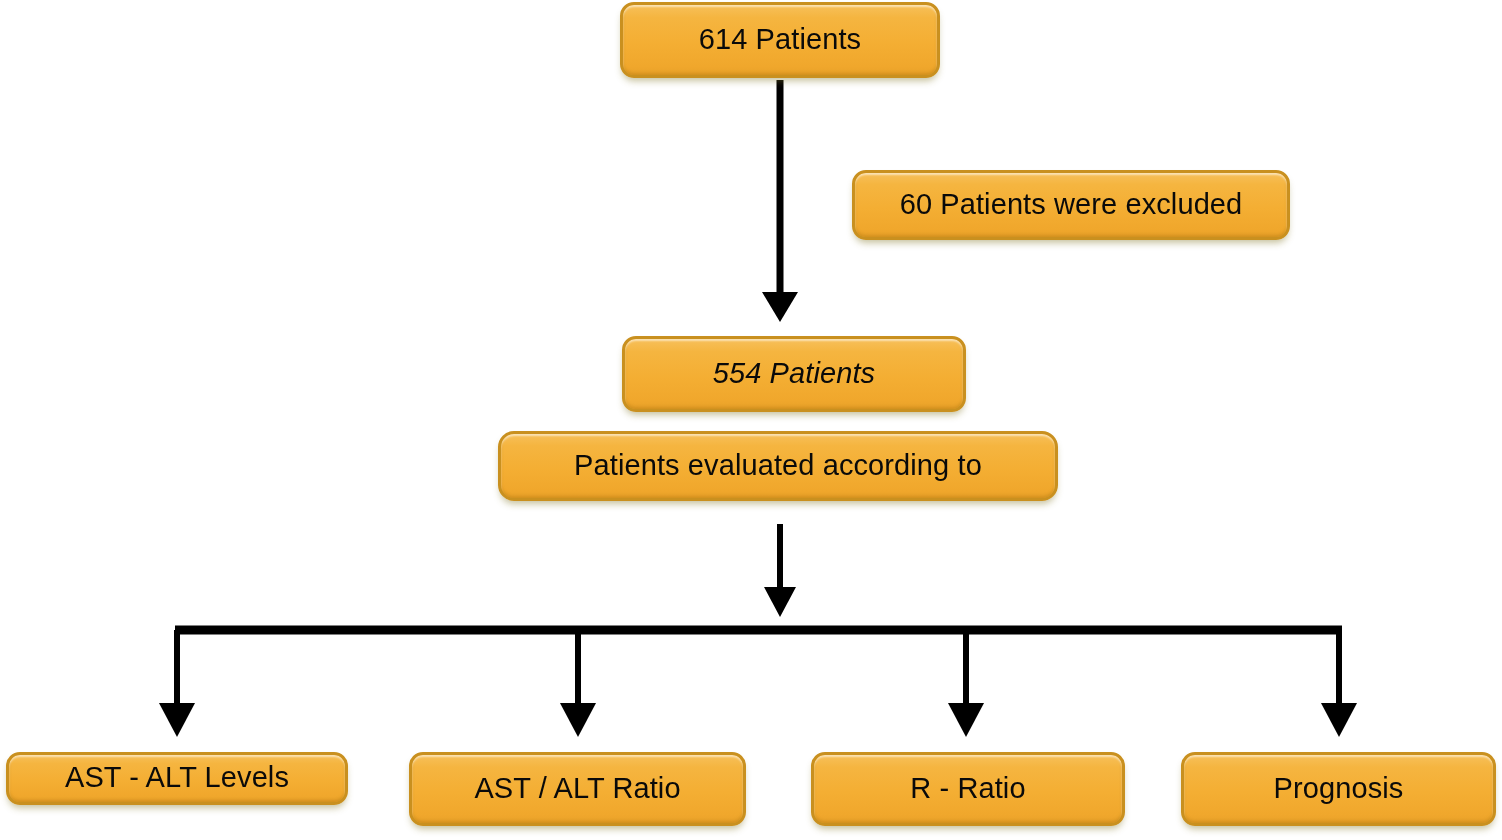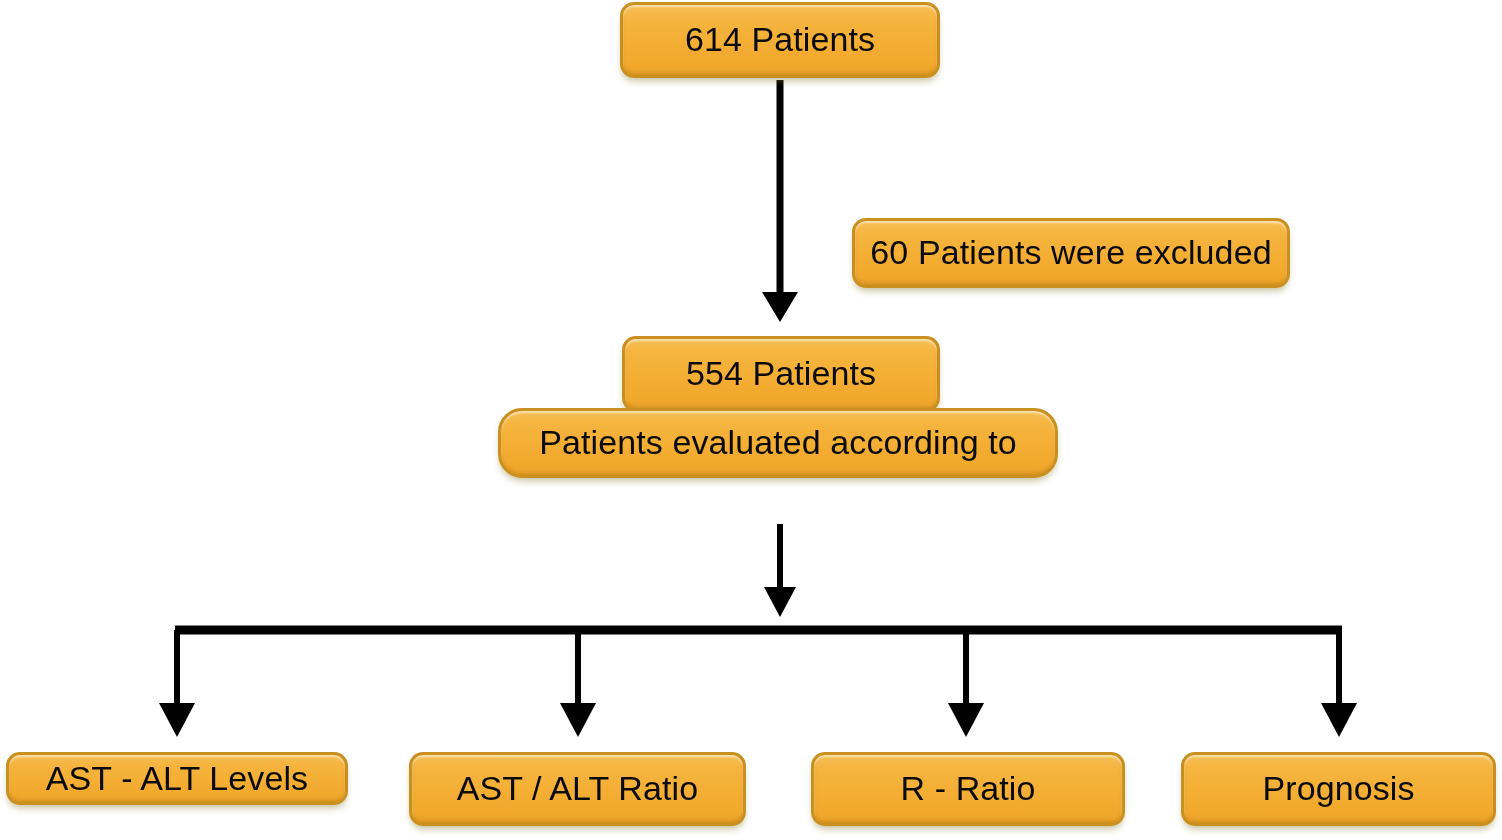--- a/index.html
+++ b/index.html
@@ -33,38 +33,38 @@
                 #f5b540 18%,
                 #f4ae33 55%,
                 #f0a72c 88%,
                 #e8a028 100%);
     box-shadow:
       0 5px 7px -2px rgba(130,120,40,0.45),
       inset 0 2px 2px rgba(255,255,255,0.55),
       inset 0 -2px 3px rgba(160,110,10,0.30);
     color: #0a0a0a;
     font-family: "Liberation Sans", sans-serif;
-    font-size: 34px;
+    font-size: 29px;
     font-weight: 400;
     letter-spacing: 0.1px;
     line-height: 1;
     white-space: nowrap;
     user-select: none;
   }
   .node .node-label {
     display: block;
     padding: 0 4px;
     transform: translateY(-1px);
   }
   
   #node-614        { left: 620px;  top: 2px;   width: 320px; height: 76px; }
-  #node-excluded   { left: 852px;  top: 170px; width: 438px; height: 70px; margin-top: 48px; }
-  #node-554        { left: 622px;  top: 336px; width: 318px; height: 76px; }
-  #node-evaluated  { left: 498px;  top: 408px; width: 560px; height: 70px;
-                     border-radius: 24px; }
+  #node-excluded   { left: 852px;  top: 170px; width: 438px; height: 70px; }
+  #node-554        { left: 622px;  top: 336px; width: 344px; height: 76px; font-style: italic; }
+  #node-evaluated  { left: 498px;  top: 431px; width: 560px; height: 70px;
+                     border-radius: 16px; }
   #node-ast-alt-levels { left: 6px;    top: 752px; width: 342px; height: 53px; }
   #node-ast-alt-ratio  { left: 409px;  top: 752px; width: 337px; height: 74px; }
   #node-r-ratio        { left: 811px;  top: 752px; width: 314px; height: 74px; }
   #node-prognosis      { left: 1181px; top: 752px; width: 315px; height: 74px; }
 
   
   #connectors {
     position: absolute;
     left: 0; top: 0;
     width: 1502px;

